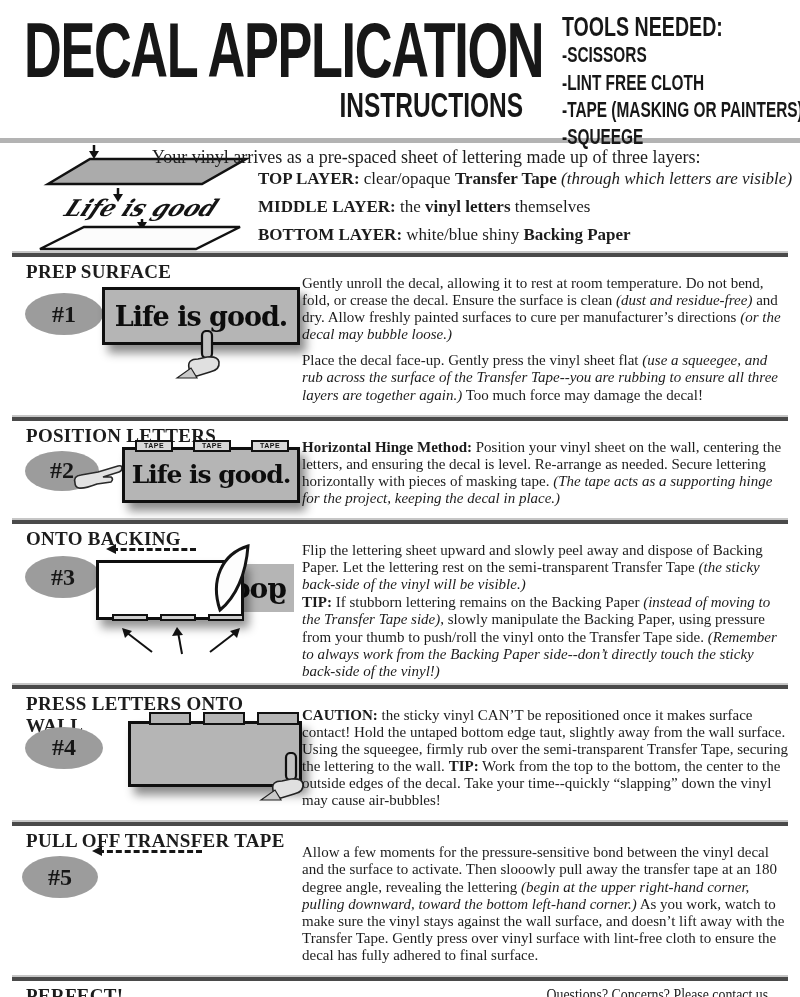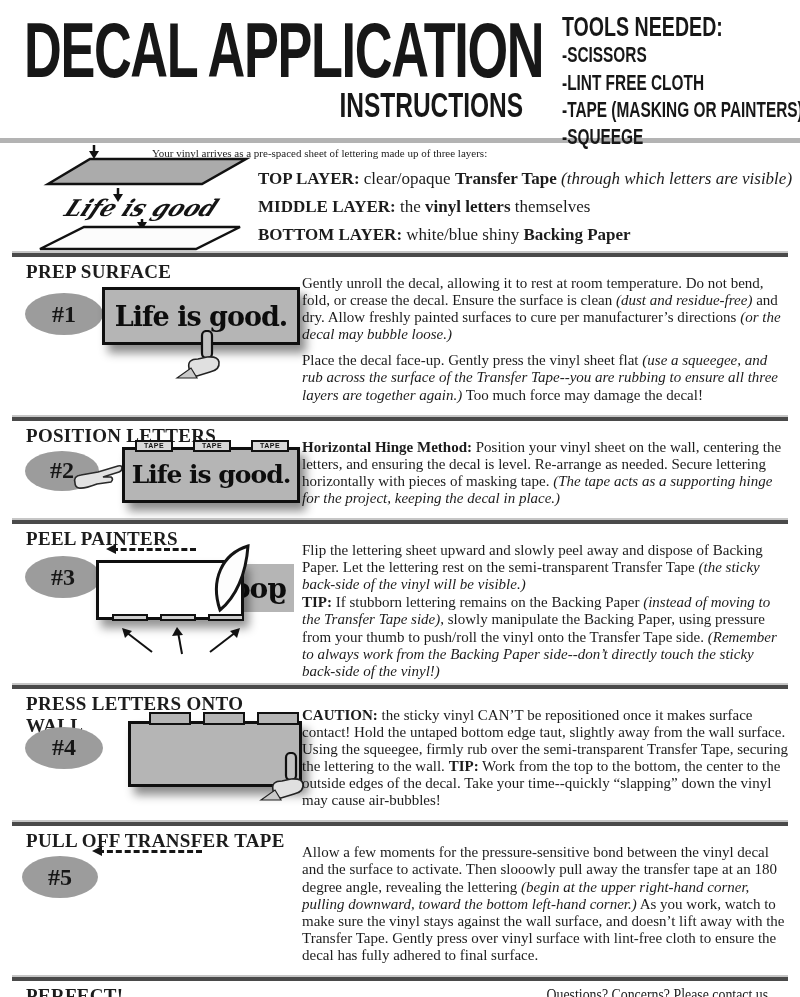--- a/index.html
+++ b/index.html
@@ -16,21 +16,21 @@
   .tools-col{padding-top:2px;}
   .tools-h{font-size:28px;transform:scaleX(0.70);transform-origin:left top;line-height:1.05;display:block;color:#171717;}
   .tool-item{font-size:22px;transform:scaleX(0.70);transform-origin:left top;line-height:1.24;display:block;color:#171717;}
 
   
   .rule-light{height:5px;background:#b3b3b3;flex:none;}
   .rule-dark{height:6px;background:linear-gradient(to bottom,#c6c6c6 0 2px,#4a4a4a 2px);margin:0 12px;flex:none;}
 
   
   .intro{position:relative;height:108px;flex:none;}
-  .intro-lead{position:absolute;left:152px;top:4px;font-size:11px;}
+  .intro-lead{position:absolute;left:152px;top:4px;font-size:18px;}
   .intro-layers{position:absolute;left:258px;top:27px;}
   .layer-line{font-size:17px;margin-bottom:10px;line-height:1.05;}
   .intro-svg{position:absolute;left:36px;top:2px;}
 
   
   .step{display:flex;flex:none;}
   .step-left{width:298px;flex:none;position:relative;}
   .step-title{font-weight:bold;font-size:19px;letter-spacing:0.3px;padding:4px 0 0 26px;}
   .badge{position:absolute;background:#9c9c9c;border-radius:50%;display:flex;align-items:center;
          justify-content:center;font-weight:bold;font-size:24px;color:#161616;}
@@ -141,21 +141,21 @@
     </div>
     <div class="step-right">
       <p class="body-text"><span class="run-b">Horizontal Hinge Method:</span><span class="run-r"> Position your vinyl sheet on the wall, centering the letters, and ensuring the decal is level. Re-arrange as needed. Secure lettering horizontally with pieces of masking tape. </span><span class="run-i">(The tape acts as a supporting hinge for the project, keeping the decal in place.)</span></p>
     </div>
   </section>
 
   <div class="rule-dark"></div>
 
   <section class="step" style="min-height:144px;">
     <div class="step-left">
-      <div class="step-title">PEEL PAINTERS</div>
+      <div class="step-title">ONTO BACKING</div>
       <div class="badge" style="left:25px;top:32px;width:76px;height:42px;">#3</div>
       <div class="gray-piece" style="left:226px;top:40px;width:68px;height:48px;">
         <span class="decal-text mirror" style="font-size:28px;">goo</span>
       </div>
       <div class="white-sheet" style="left:96px;top:36px;width:142px;height:54px;"></div>
       <svg style="position:absolute;left:196px;top:18px;" width="62" height="74" viewBox="0 0 62 74">
         <path d="M52,4 C26,12 14,38 24,68 C40,55 50,32 52,4 Z" fill="#fdfdfd" stroke="#141414" stroke-width="3"></path>
       </svg>
       <div class="dashed-arrow" style="left:112px;top:24px;width:84px;"></div>
       <div class="plain-tab" style="left:112px;top:90px;width:36px;height:7px;background:#cfcfcf;"></div>

